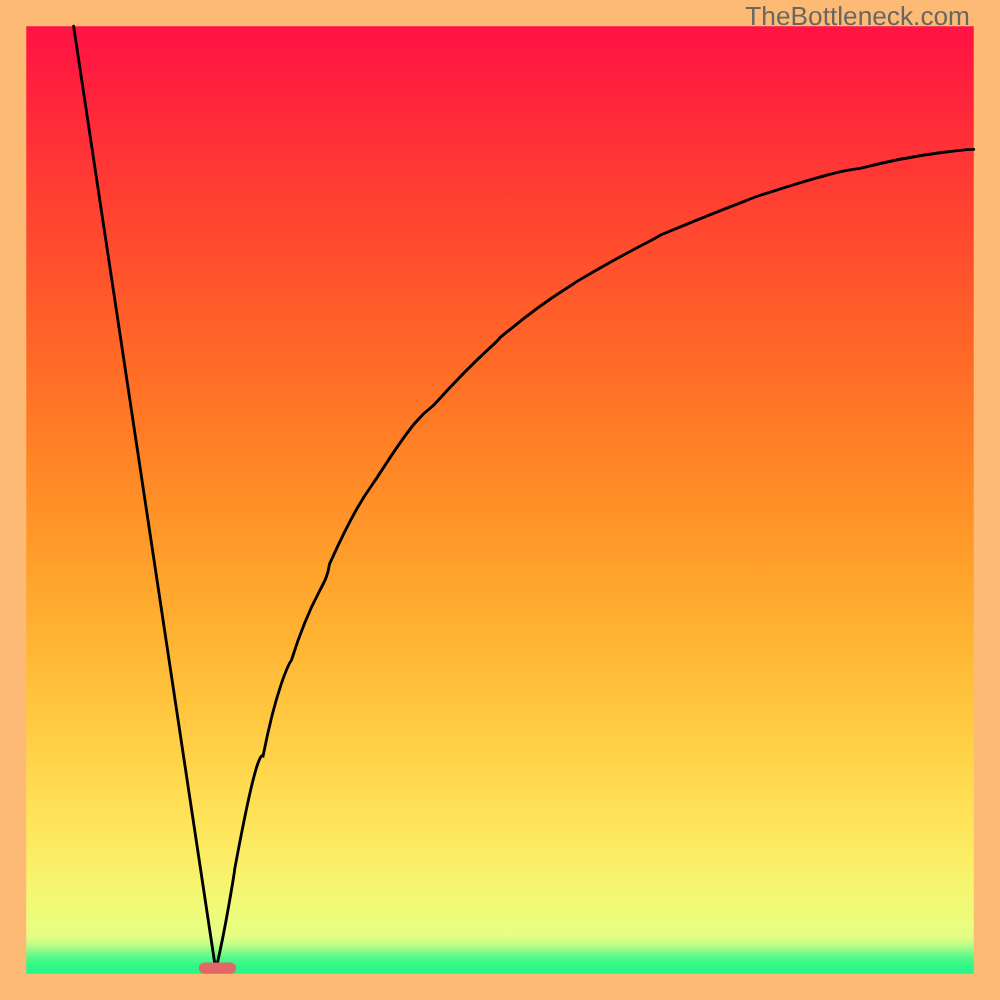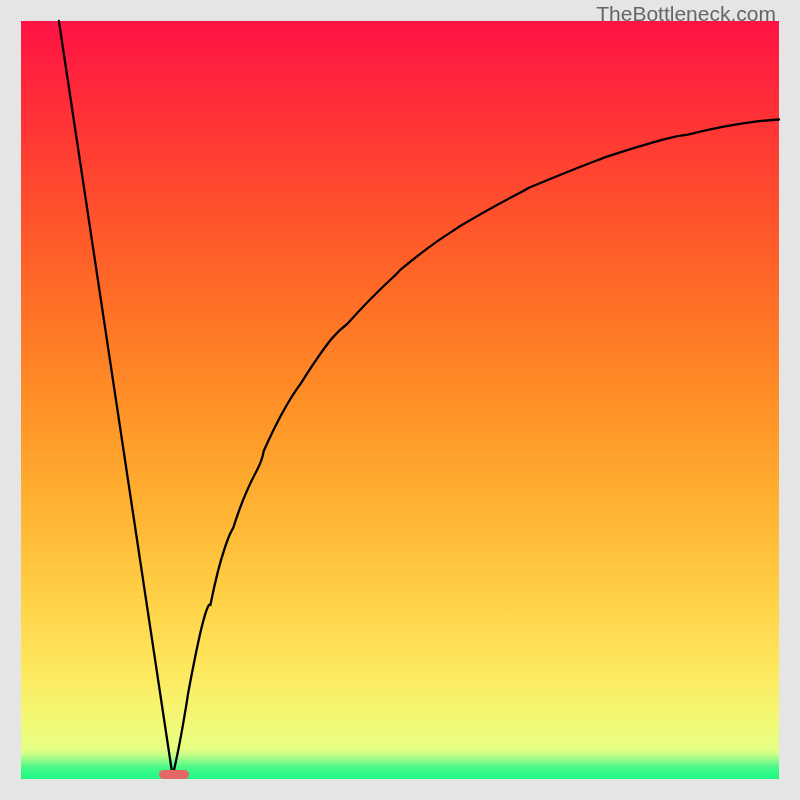--- a/index.html
+++ b/index.html
@@ -8,21 +8,21 @@
     width: 800px;
     height: 800px;
     overflow: hidden;
     background: #000;
     font-family: Arial, Helvetica, sans-serif;
   }
   .frame {
     position: relative;
     width: 800px;
     height: 800px;
-    background: #e5e5e5;
+    background: #fdba74;
     text-align: right;
   }
   .plot-area {
     position: absolute;
     left: 21px;
     top: 21px;
     width: 758px;
     height: 758px;
     
     background: linear-gradient(

